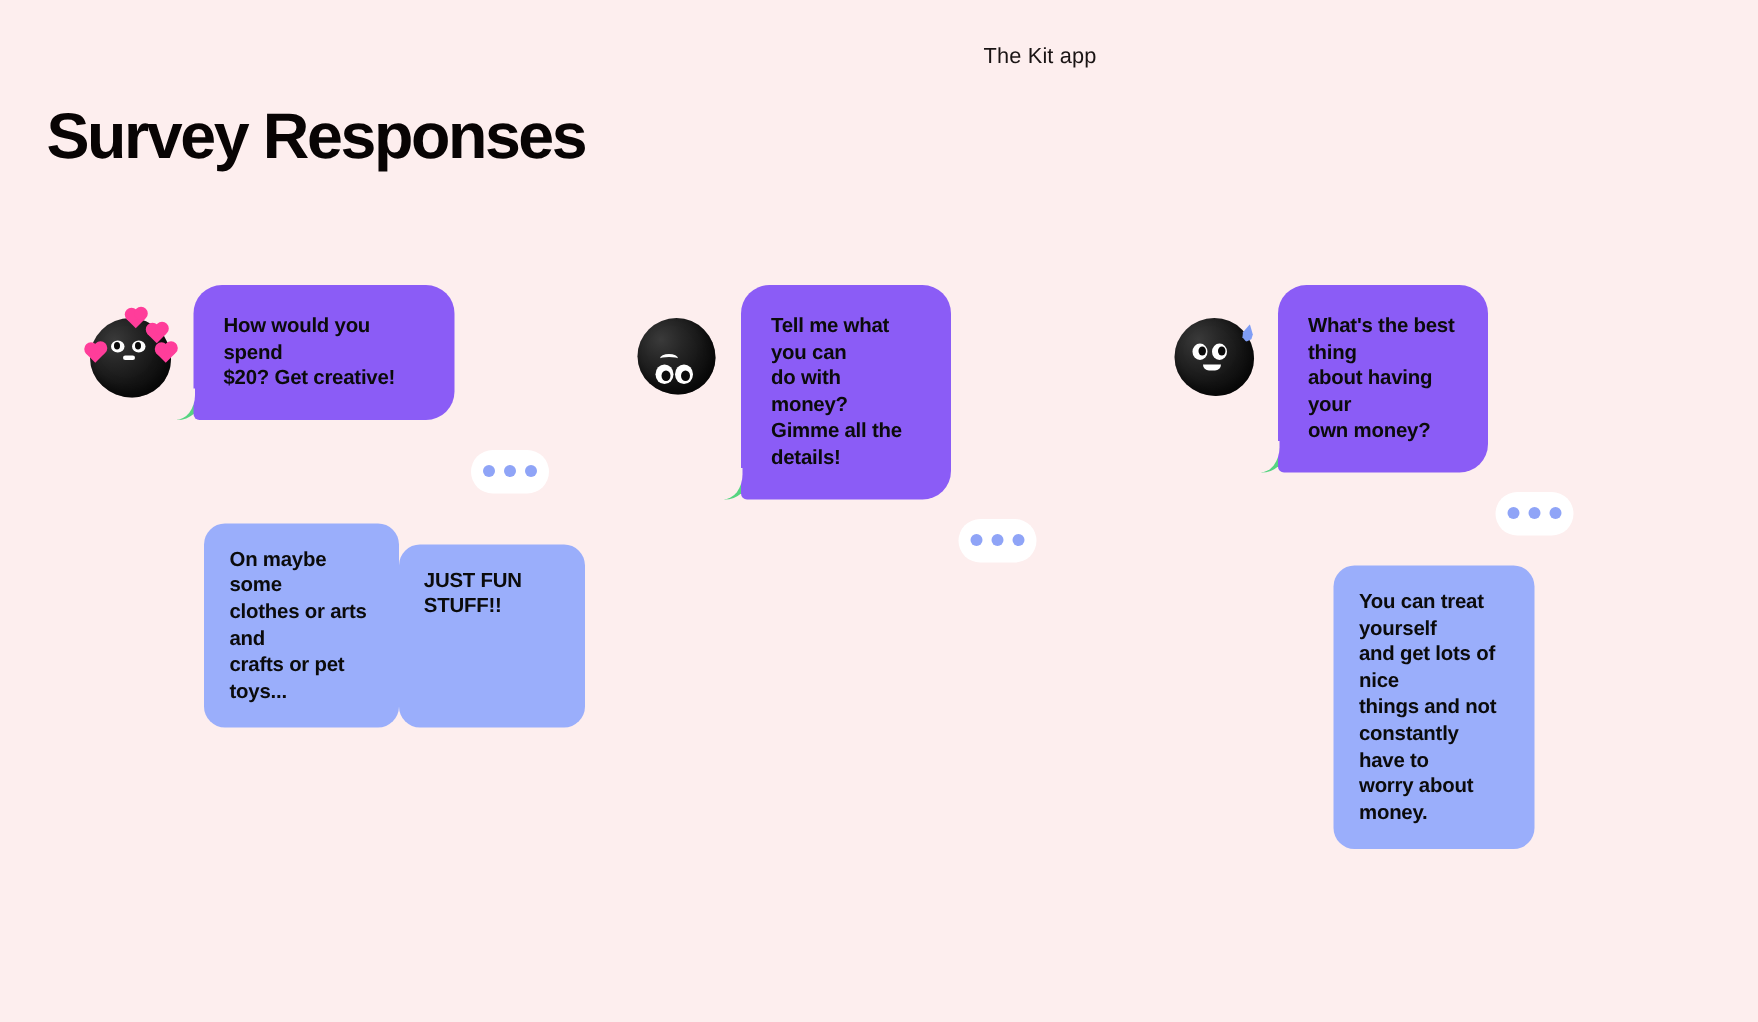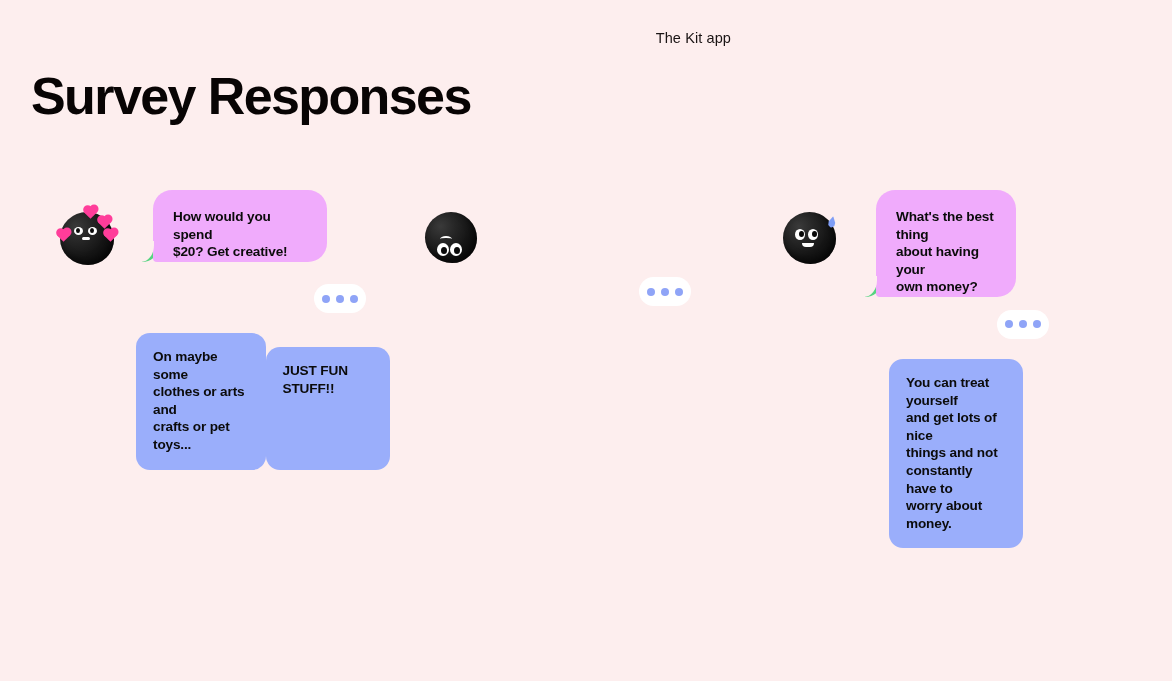--- a/index.html
+++ b/index.html
@@ -25,21 +25,21 @@
   .brand {
     font-size: 14.5px;
     line-height: 1.2;
     color: #1a1414;
     letter-spacing: 0.1px;
     font-weight: 400;
     text-align: right;
   }
   .page-title {
     margin-top: 22px;
-    font-size: 52px;
+    font-size: 43px;
     line-height: 1.05;
     font-weight: 800;
     color: #080404;
     letter-spacing: -1.6px;
   }
 
   
   .board {
     position: absolute;
     left: 0;
@@ -145,25 +145,24 @@
     position: relative;
     border-radius: 19px;
     box-sizing: border-box;
     font-weight: 700;
     font-size: 13.6px;
     line-height: 17.6px;
     letter-spacing: -0.15px;
     white-space: pre-line;
   }
   .bubble.green {
-    background: #f0abfc;
+    background: #8b5cf6;
     color: #0b0b0b;
-    padding: 18px 20px 1px 20px;
+    padding: 18px 20px 19px 20px;
     border-bottom-left-radius: 4px;
-    margin-left: 24px;
   }
   
   .bubble.green::after {
     content: "";
     position: absolute;
     left: -11px;
     bottom: 0;
     width: 16px;
     height: 20px;
     background: #56d481;
@@ -272,20 +271,25 @@
       <div class="avatar a2">
         <div class="blob"></div>
         <div class="face">
           <div class="brow" style="left:15px; top:24px; width:12px;"></div>
           <div class="eye" style="left:12px; top:31px; width:12px; height:13px;"></div>
           <div class="eye" style="left:25px; top:31px; width:12px; height:13px;"></div>
           <div class="pupil" style="left:16px; top:35px; width:6px; height:7px;"></div>
           <div class="pupil" style="left:29px; top:35px; width:6px; height:7px;"></div>
         </div>
       </div>
+      <div class="green-wrap">
+        <div class="bubble green" style="width:140px;">Tell me what you can
+do with money?
+Gimme all the details!</div>
+      </div>
     </div>
 
     <div class="row-right" style="margin-top:13px; margin-right:34px;">
       <div class="typing">
         <span class="dot"></span>
         <span class="dot"></span>
         <span class="dot"></span>
       </div>
     </div>
 

